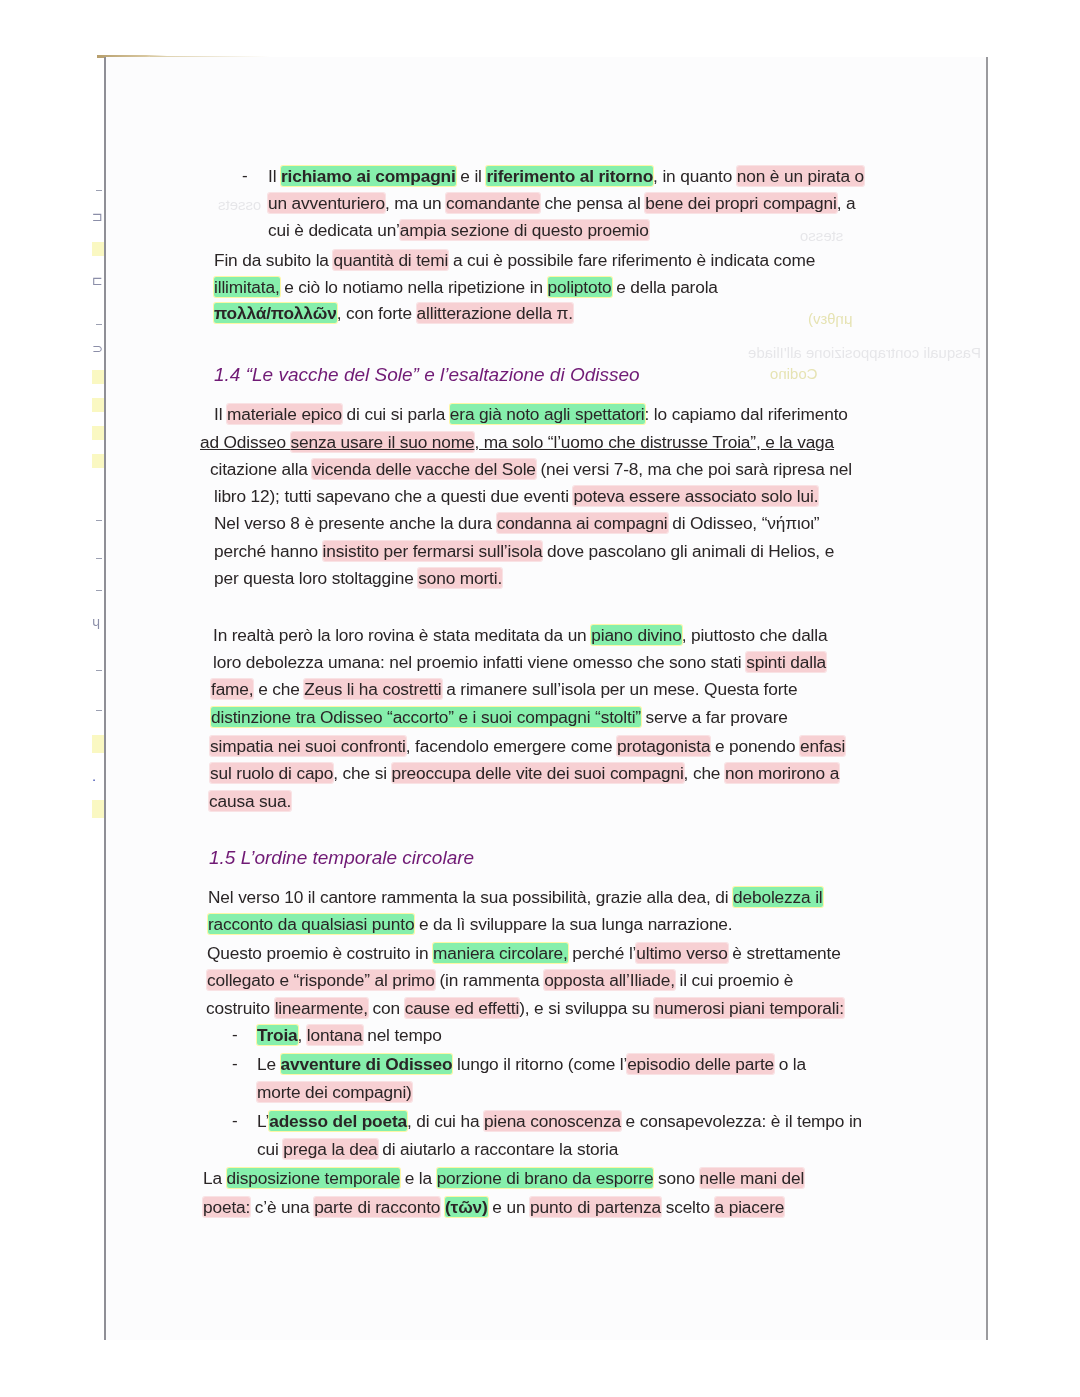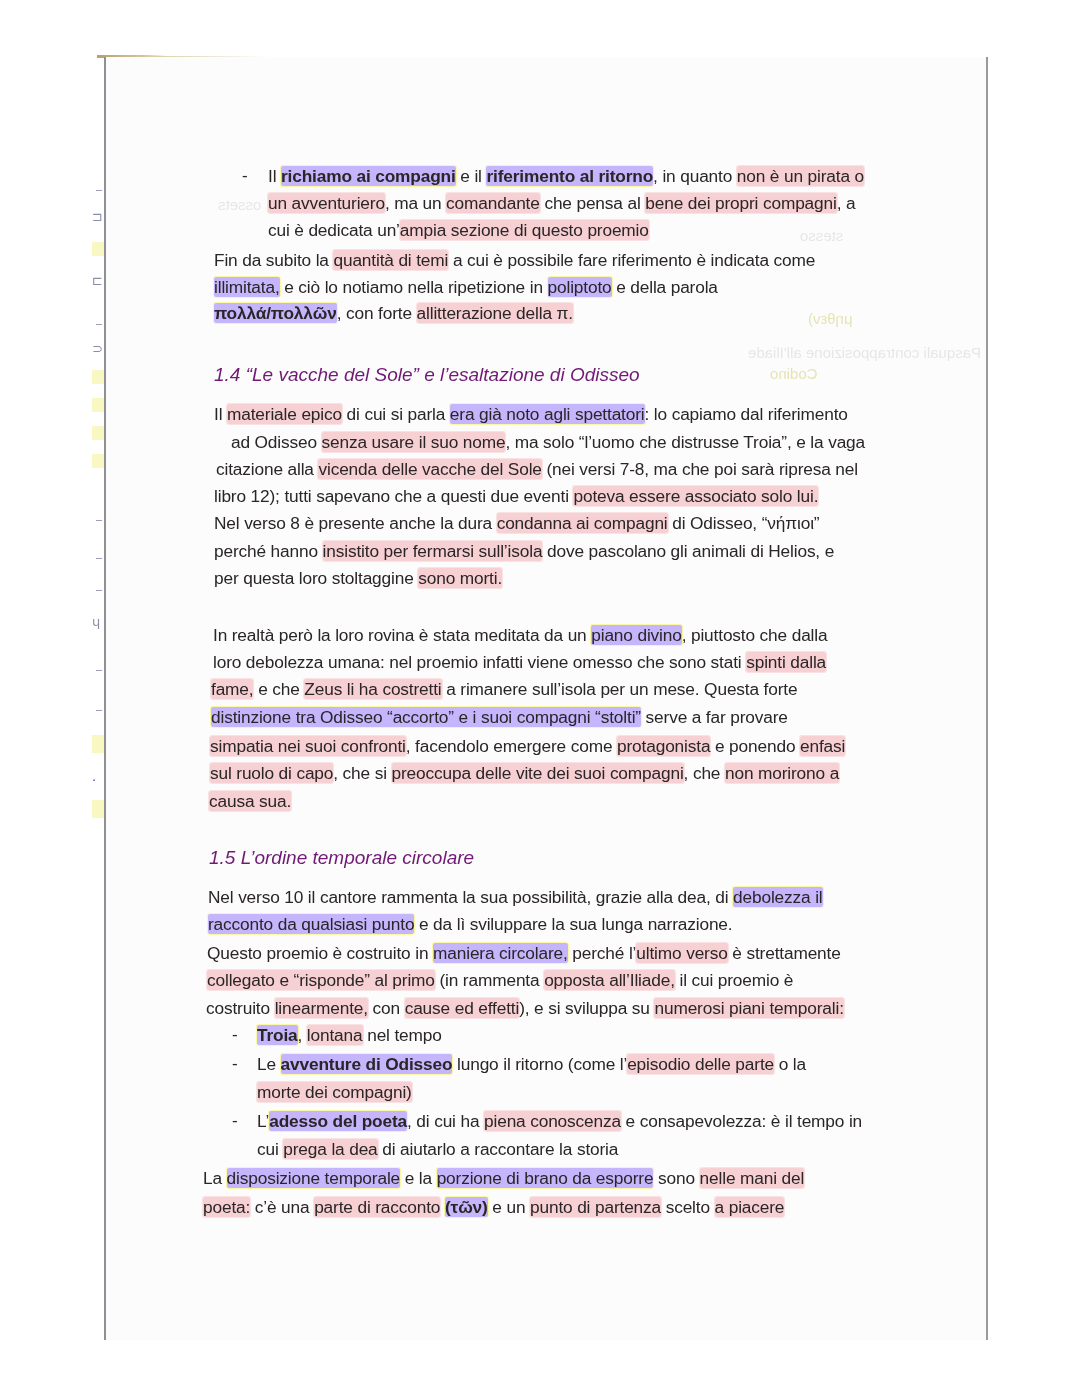--- a/index.html
+++ b/index.html
@@ -40,21 +40,21 @@
   .mark.tick { width: 6px; height: 1px; background: #9ca0b2; left: 4px; }
 
   .content {
     position: absolute; left: 0; top: 0; width: 1080px;
   }
   .line {
     position: absolute; white-space: nowrap;
     font-size: 17.3px; line-height: 22px;
     letter-spacing: -0.15px;
   }
-  .hl-y { background: #c4b5fd; border-radius: 2px; box-shadow: 0 0 0 1px rgba(251,243,106,0.6); }
+  .hl-y { background: #86efac; border-radius: 2px; box-shadow: 0 0 0 1px rgba(251,243,106,0.6); }
   .hl-p { background: #f7d0d3; border-radius: 2px; box-shadow: 0 0 0 1px rgba(247,208,211,0.6); }
   .b { font-weight: bold; }
   .heading {
     position: absolute; white-space: nowrap;
     font-size: 19px; line-height: 24px; font-style: italic;
     color: #701a75;
   }
   .bullet { position: absolute; font-size: 17px; }
 
   .ghost {
@@ -106,22 +106,22 @@
   <div class="line" style="left:268px; top:192px;"><span class="hl-p">un avventuriero</span><span>, ma un </span><span class="hl-p">comandante</span><span> che pensa al </span><span class="hl-p">bene dei propri compagni</span><span>, a</span></div>
   <div class="line" style="left:268px; top:219px;"><span>cui è dedicata un’</span><span class="hl-p">ampia sezione di questo proemio</span></div>
 
   <div class="line" style="left:214px; top:249px;"><span>Fin da subito la </span><span class="hl-p">quantità di temi</span><span> a cui è possibile fare riferimento è indicata come</span></div>
   <div class="line" style="left:214px; top:276px;"><span class="hl-y">illimitata,</span><span> e ciò lo notiamo nella ripetizione in </span><span class="hl-y">poliptoto</span><span> e della parola</span></div>
   <div class="line" style="left:214px; top:302px;"><span class="hl-y b">πολλά/πολλῶν</span><span>, con forte </span><span class="hl-p">allitterazione della π.</span></div>
 
   <div class="heading" style="left:214px; top:363px;">1.4 “Le vacche del Sole” e l’esaltazione di Odisseo</div>
 
   <div class="line" style="left:214px; top:403px;"><span>Il </span><span class="hl-p">materiale epico</span><span> di cui si parla </span><span class="hl-y">era già noto agli spettatori</span><span>: lo capiamo dal riferimento</span></div>
-  <div class="line" style="left:231px; top:431px;"><span>ad Odisseo </span><span class="hl-p">senza usare il suo nome</span><span>, ma solo “l’uomo che distrusse Troia”, e la vaga</span></div>
-  <div class="line" style="left:216px; top:458px;"><span>citazione alla </span><span class="hl-p">vicenda delle vacche del Sole</span><span> (nei versi 7-8, ma che poi sarà ripresa nel</span></div>
+  <div class="line" style="left:200px; top:431px;text-decoration:underline;"><span>ad Odisseo </span><span class="hl-p">senza usare il suo nome</span><span>, ma solo “l’uomo che distrusse Troia”, e la vaga</span></div>
+  <div class="line" style="left:210px; top:458px;"><span>citazione alla </span><span class="hl-p">vicenda delle vacche del Sole</span><span> (nei versi 7-8, ma che poi sarà ripresa nel</span></div>
   <div class="line" style="left:214px; top:485px;"><span>libro 12); tutti sapevano che a questi due eventi </span><span class="hl-p">poteva essere associato solo lui.</span></div>
   <div class="line" style="left:214px; top:512px;"><span>Nel verso 8 è presente anche la dura </span><span class="hl-p">condanna ai compagni</span><span> di Odisseo, “νήπιοι”</span></div>
   <div class="line" style="left:214px; top:540px;"><span>perché hanno </span><span class="hl-p">insistito per fermarsi sull’isola</span><span> dove pascolano gli animali di Helios, e</span></div>
   <div class="line" style="left:214px; top:567px;"><span>per questa loro stoltaggine </span><span class="hl-p">sono morti.</span></div>
 
   <div class="line" style="left:213px; top:624px;"><span>In realtà però la loro rovina è stata meditata da un </span><span class="hl-y">piano divino</span><span>, piuttosto che dalla</span></div>
   <div class="line" style="left:213px; top:651px;"><span>loro debolezza umana: nel proemio infatti viene omesso che sono stati </span><span class="hl-p">spinti dalla</span></div>
   <div class="line" style="left:211px; top:678px;"><span class="hl-p">fame,</span><span> e che </span><span class="hl-p">Zeus li ha costretti</span><span> a rimanere sull’isola per un mese. Questa forte</span></div>
   <div class="line" style="left:211px; top:706px;"><span class="hl-y">distinzione tra Odisseo “accorto” e i suoi compagni “stolti”</span><span> serve a far provare</span></div>
   <div class="line" style="left:210px; top:735px;text-align:center;"><span class="hl-p">simpatia nei suoi confronti</span><span>, facendolo emergere come </span><span class="hl-p">protagonista</span><span> e ponendo </span><span class="hl-p">enfasi</span></div>

